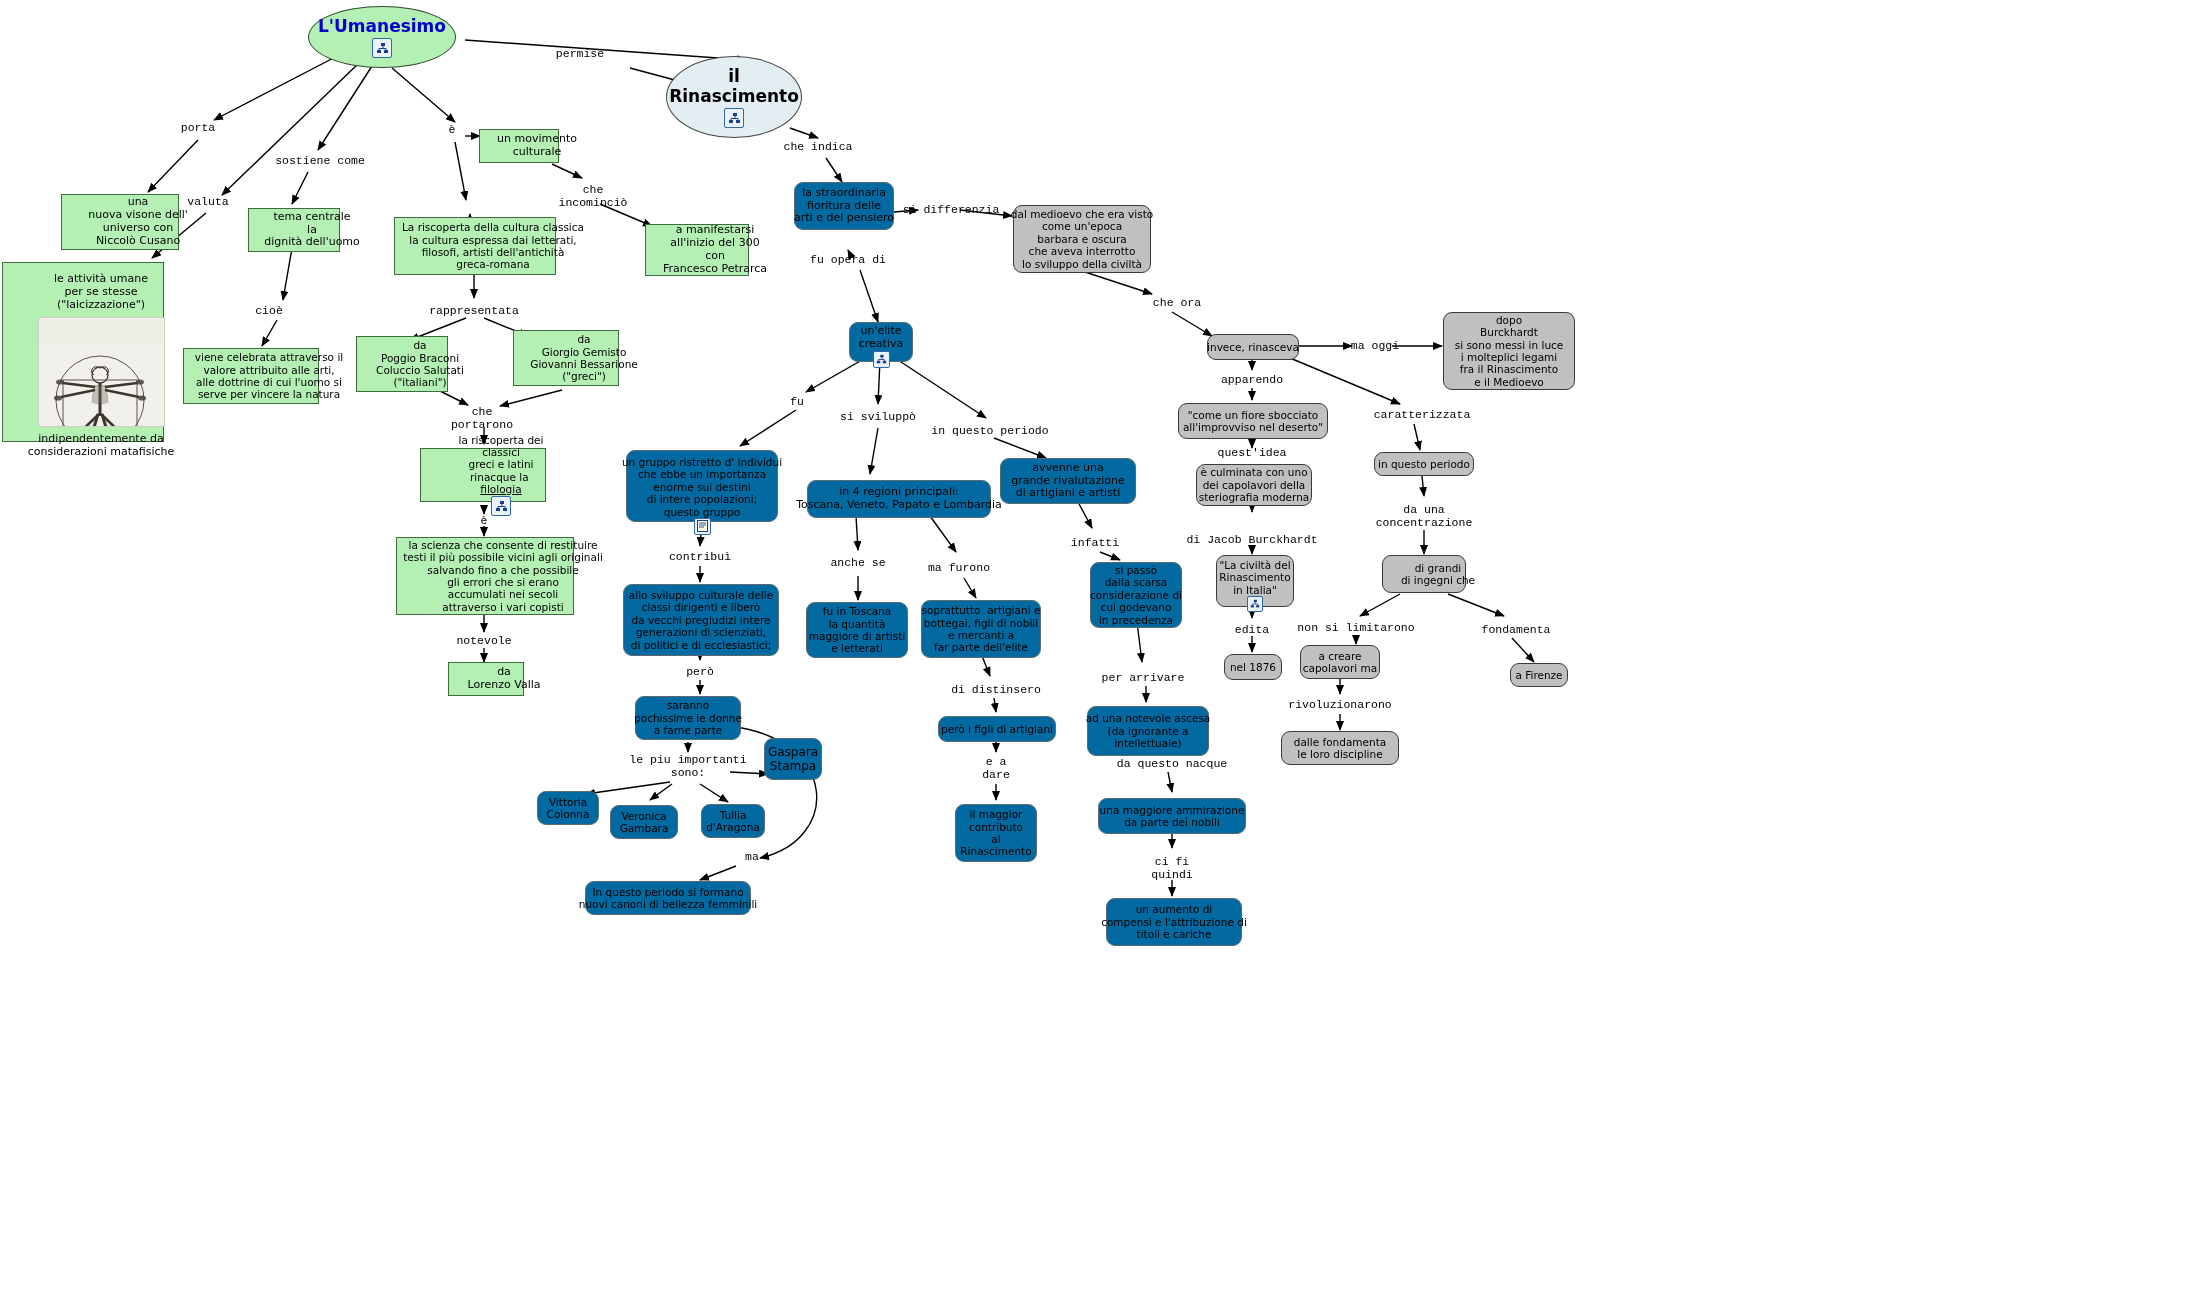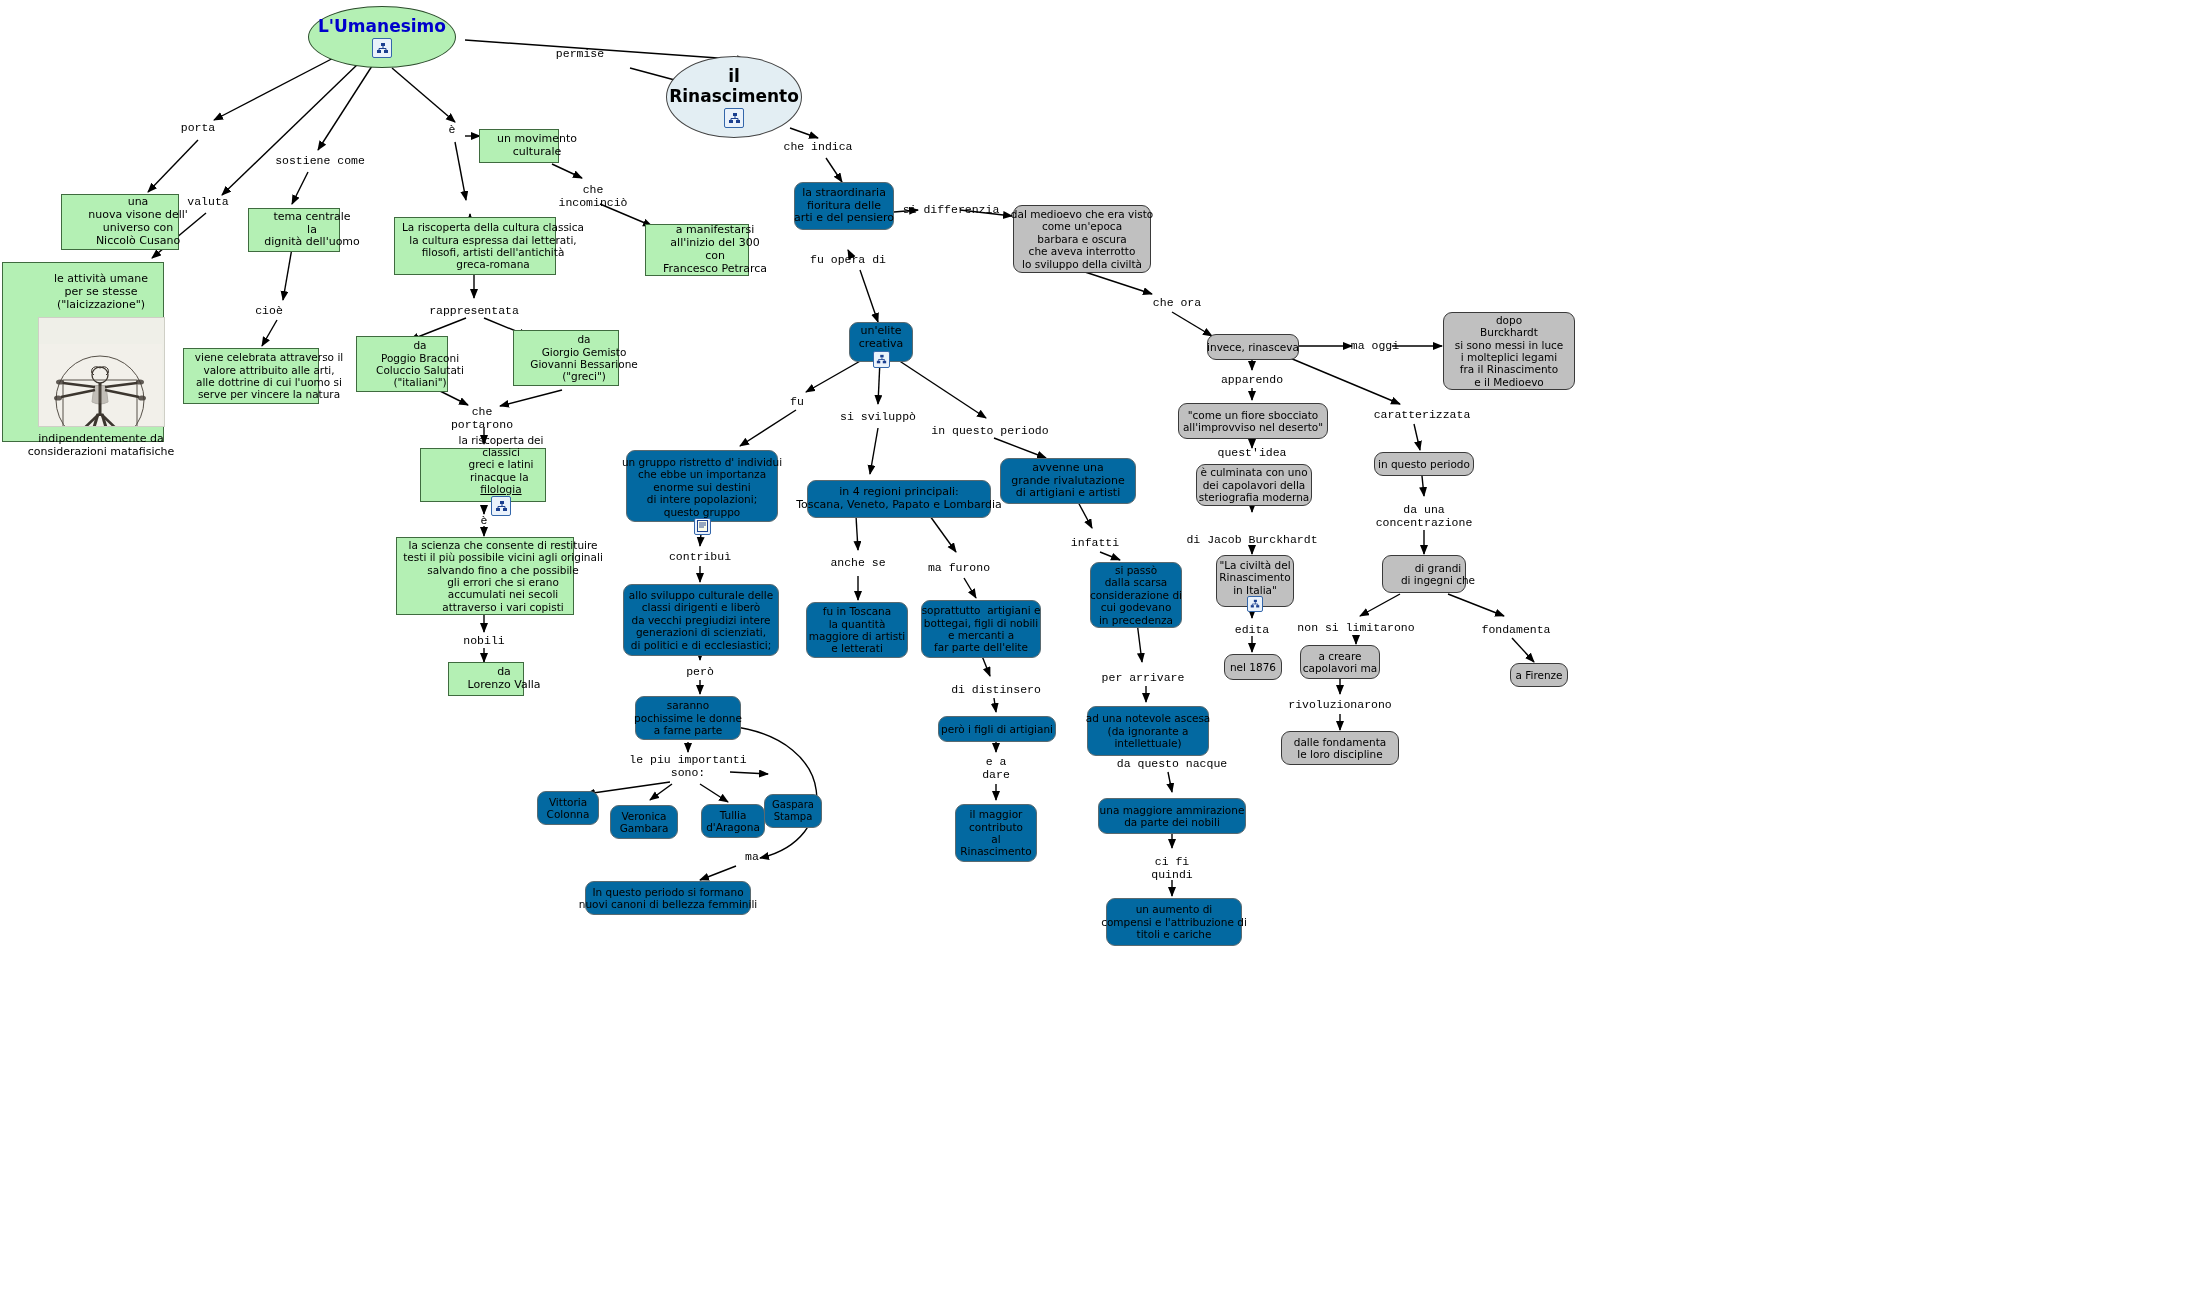--- a/index.html
+++ b/index.html
@@ -480,21 +480,21 @@
   <div class="node n-blue" style="left:610px; top:805px; width:68px; height:34px; font-size:10.5px; white-space:pre;">
     <span class="ntext">Veronica
 Gambara</span>
   </div>
 
   <div class="node n-blue" style="left:701px; top:804px; width:64px; height:34px; font-size:10.5px; white-space:pre;">
     <span class="ntext">Tullia
 d'Aragona</span>
   </div>
 
-  <div class="node n-blue" style="left:764px; top:794px; width:58px; height:34px; font-size:10px; white-space:pre;">
+  <div class="node n-blue" style="left:764px; top:738px; width:58px; height:42px; font-size:12px; white-space:pre;">
     <span class="ntext">Gaspara
 Stampa</span>
   </div>
 
   <div class="node n-blue" style="left:585px; top:881px; width:166px; height:34px; font-size:10.5px; white-space:pre;">
     <span class="ntext">In questo periodo si formano
 nuovi canoni di bellezza femminili</span>
   </div>
 
   <div class="node n-blue" style="left:938px; top:716px; width:118px; height:26px; font-size:10.5px; white-space:pre;">
@@ -595,21 +595,21 @@
   <div class="label" style="left:208px; top:202px; font-size:11.5px;">valuta</div>
   <div class="label" style="left:320px; top:161px; font-size:11.5px;">sostiene come</div>
   <div class="label" style="left:269px; top:311px; font-size:11.5px;">cioè</div>
   <div class="label" style="left:452px; top:130px; font-size:11.5px;">è</div>
   <div class="label" style="left:593px; top:196px; font-size:11.5px;">che
 incominciò</div>
   <div class="label" style="left:474px; top:311px; font-size:11.5px;">rappresentata</div>
   <div class="label" style="left:482px; top:418px; font-size:11.5px;">che
 portarono</div>
   <div class="label" style="left:484px; top:521px; font-size:11.5px;">è</div>
-  <div class="label" style="left:484px; top:641px; font-size:11.5px;">nobili</div>
+  <div class="label" style="left:484px; top:641px; font-size:11.5px;">notevole</div>
 
   <div class="label" style="left:818px; top:147px; font-size:11.5px;">che indica</div>
   <div class="label" style="left:951px; top:210px; font-size:11.5px;">si differenzia</div>
   <div class="label" style="left:848px; top:260px; font-size:11.5px;">fu opera di</div>
   <div class="label" style="left:1177px; top:303px; font-size:11.5px;">che ora</div>
   <div class="label" style="left:1375px; top:346px; font-size:11.5px;">ma oggi</div>
   <div class="label" style="left:1252px; top:380px; font-size:11.5px;">apparendo</div>
   <div class="label" style="left:1252px; top:453px; font-size:11.5px;">quest'idea</div>
   <div class="label" style="left:1252px; top:540px; font-size:11.5px;">di Jacob Burckhardt</div>
   <div class="label" style="left:1252px; top:630px; font-size:11.5px;">edita</div>

